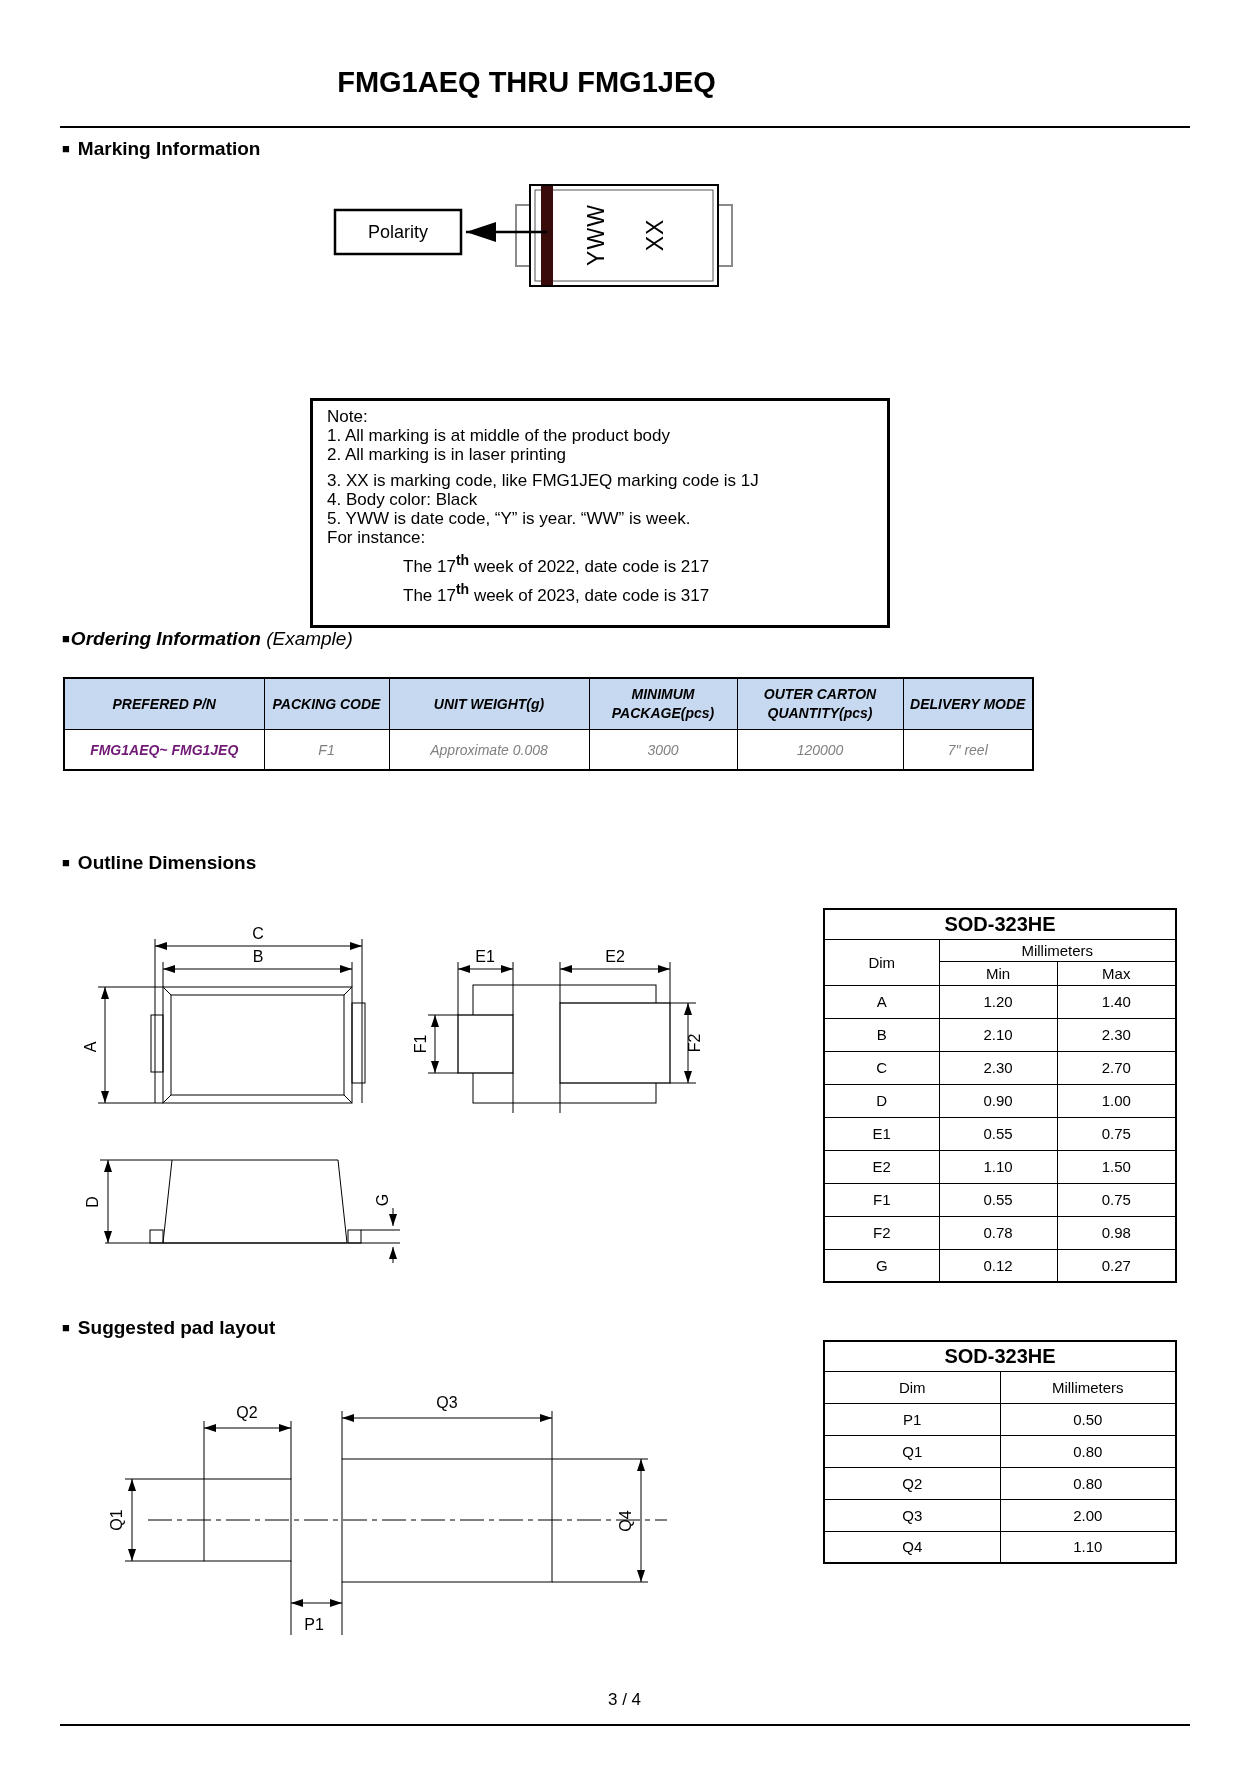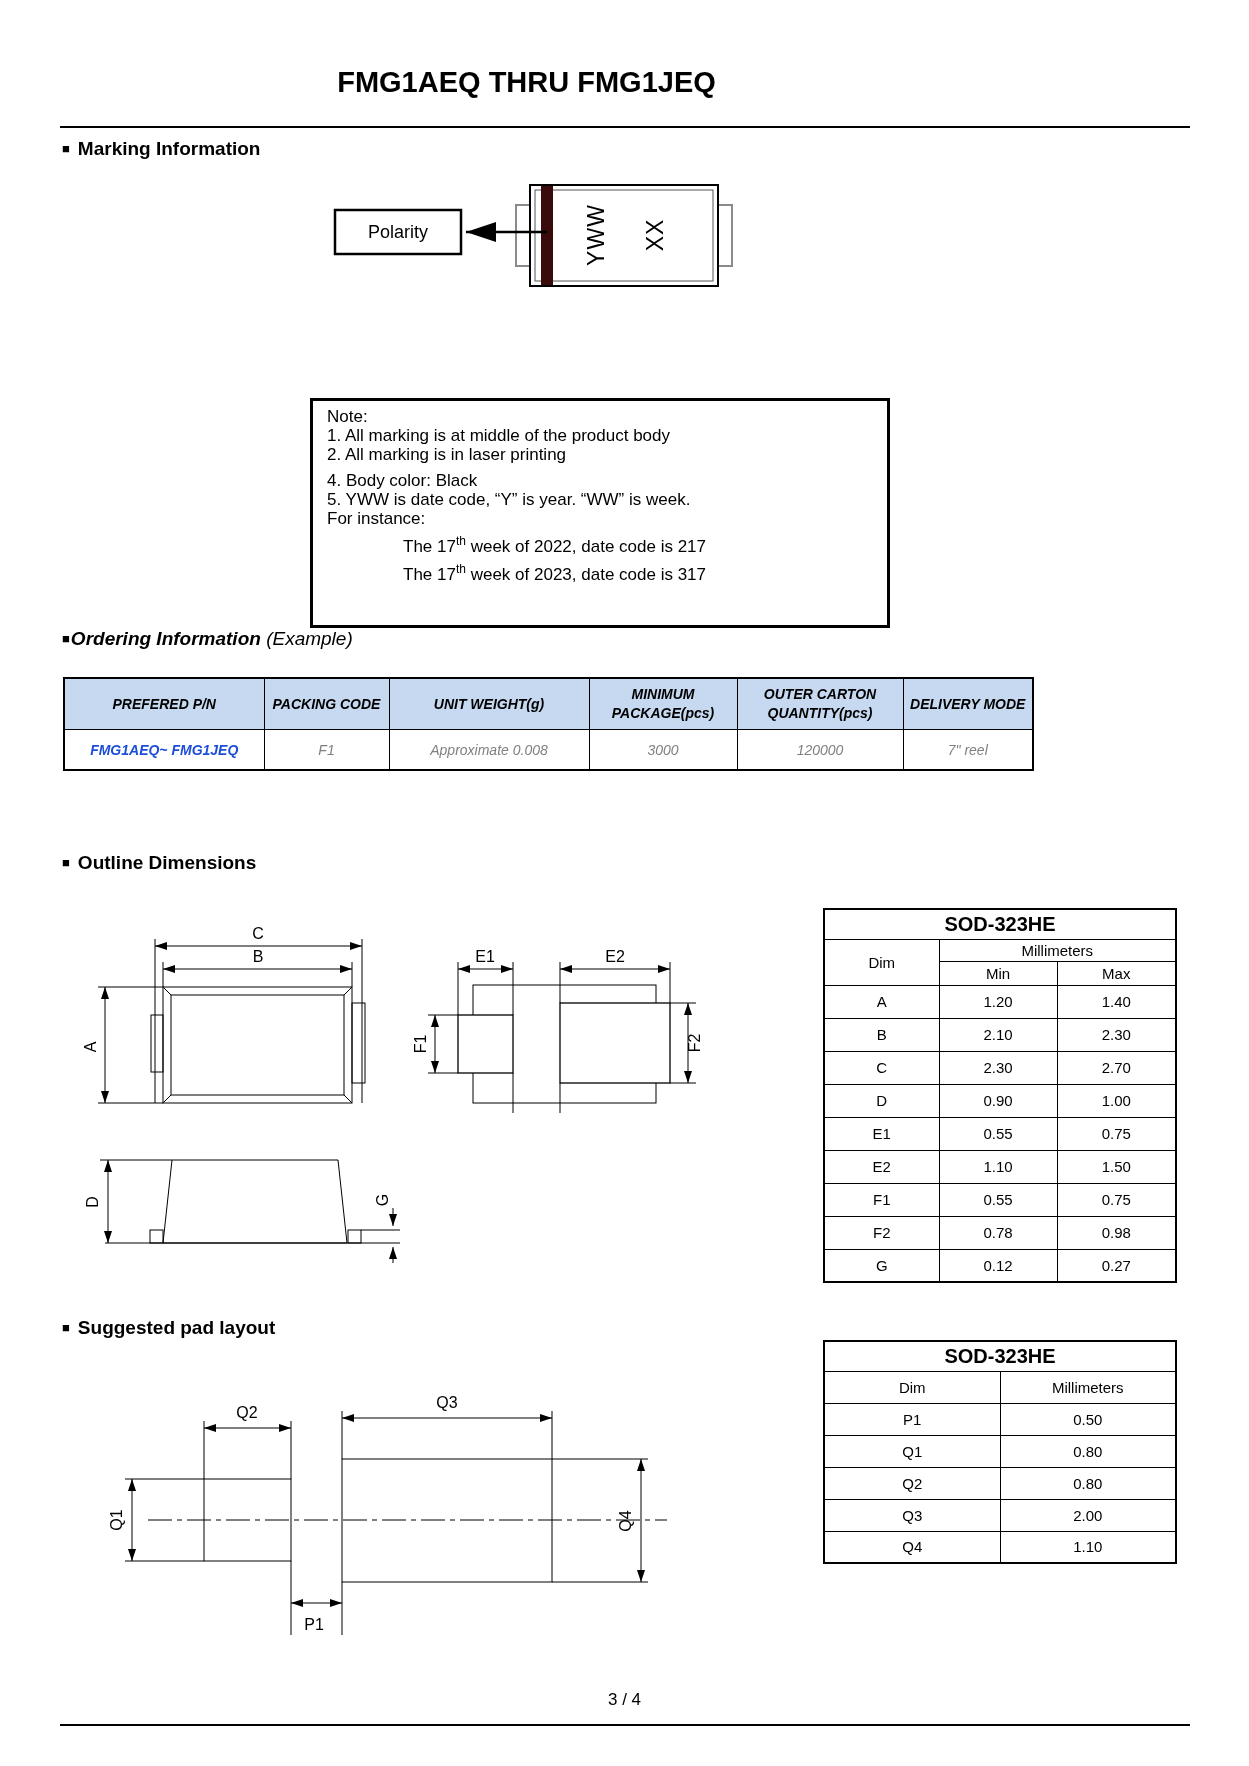--- a/index.html
+++ b/index.html
@@ -17,29 +17,29 @@
   .sec-head .bullet{font-size:13px;vertical-align:2px;margin-right:8px;}
   .sec-head .bullet.tight{margin-right:1px;}
   .sec-head .normal{font-weight:normal;}
   
   .note-box{
     position:absolute;left:310px;top:386px;width:560px;height:218px;
     border:3px solid #000;padding:6px 0 0 14px;font-size:17px;line-height:19px;margin-top:12px;
   }
   .note-box .gap{height:7px;}
   .note-example{margin-left:76px;margin-top:4px;}
-  .note-example sup{font-size:12px;}
+  .note-example sup{font-size:14px;font-weight:bold;}
   
   table{border-collapse:collapse;table-layout:fixed;}
   th,td{border:1.5px solid #000;text-align:center;vertical-align:middle;padding:0 2px;overflow:hidden;}
   
   .ord{position:absolute;left:63px;top:677px;border:2.5px solid #000;font-style:italic;}
   .ord th{background:#c6d9f1;font-size:14px;font-weight:bold;height:50px;line-height:19px;}
   .ord td{font-size:14px;height:39px;color:#808080;}
-  .ord td.pn{color:#1d4ed8;font-weight:bold;}
+  .ord td.pn{color:#701a75;font-weight:bold;}
   
   .sod{position:absolute;border:2.5px solid #000;font-size:15px;}
   .sod .ttl{font-weight:bold;font-size:20px;}
   svg text{font-family:"Liberation Sans",sans-serif;fill:#000;stroke:none;}
   .footer-num{position:absolute;left:0;top:1690px;width:1249px;text-align:center;font-size:17px;}
 </style>
 </head>
 <body>
 
 <div class="page-title">FMG1AEQ THRU FMG1JEQ</div>
@@ -78,20 +78,21 @@
   <rect x="5" y="32" width="126" height="44" fill="#fff" stroke="#000" stroke-width="2.5"></rect>
   <text x="68" y="60" font-size="18" text-anchor="middle">Polarity</text>
   <line x1="136" y1="54" x2="217" y2="54" stroke="#000" stroke-width="2.5" marker-start="url(#aL)"></line>
 </svg>
 
 <div class="note-box">
   <div>Note:</div>
   <div>1. All marking is at middle of the product body</div>
   <div>2. All marking is in laser printing</div>
   <div class="gap"></div>
+  <div>3. XX is marking code, like FMG1JEQ marking code is 1J</div>
   <div>4. Body color: Black</div>
   <div>5. YWW is date code, “Y” is year. “WW” is week.</div>
   <div>For instance:</div>
   <div class="note-example"><span>The 17</span><sup>th</sup><span> week of 2022, date code is 217</span></div>
   <div class="note-example"><span>The 17</span><sup>th</sup><span> week of 2023, date code is 317</span></div>
 </div>
 
 <div class="sec-head" style="left:62px;top:628px;font-style:italic;"><span class="bullet tight">■</span><span>Ordering Information</span><span class="normal"> (Example)</span></div>
 
 <table class="ord">

